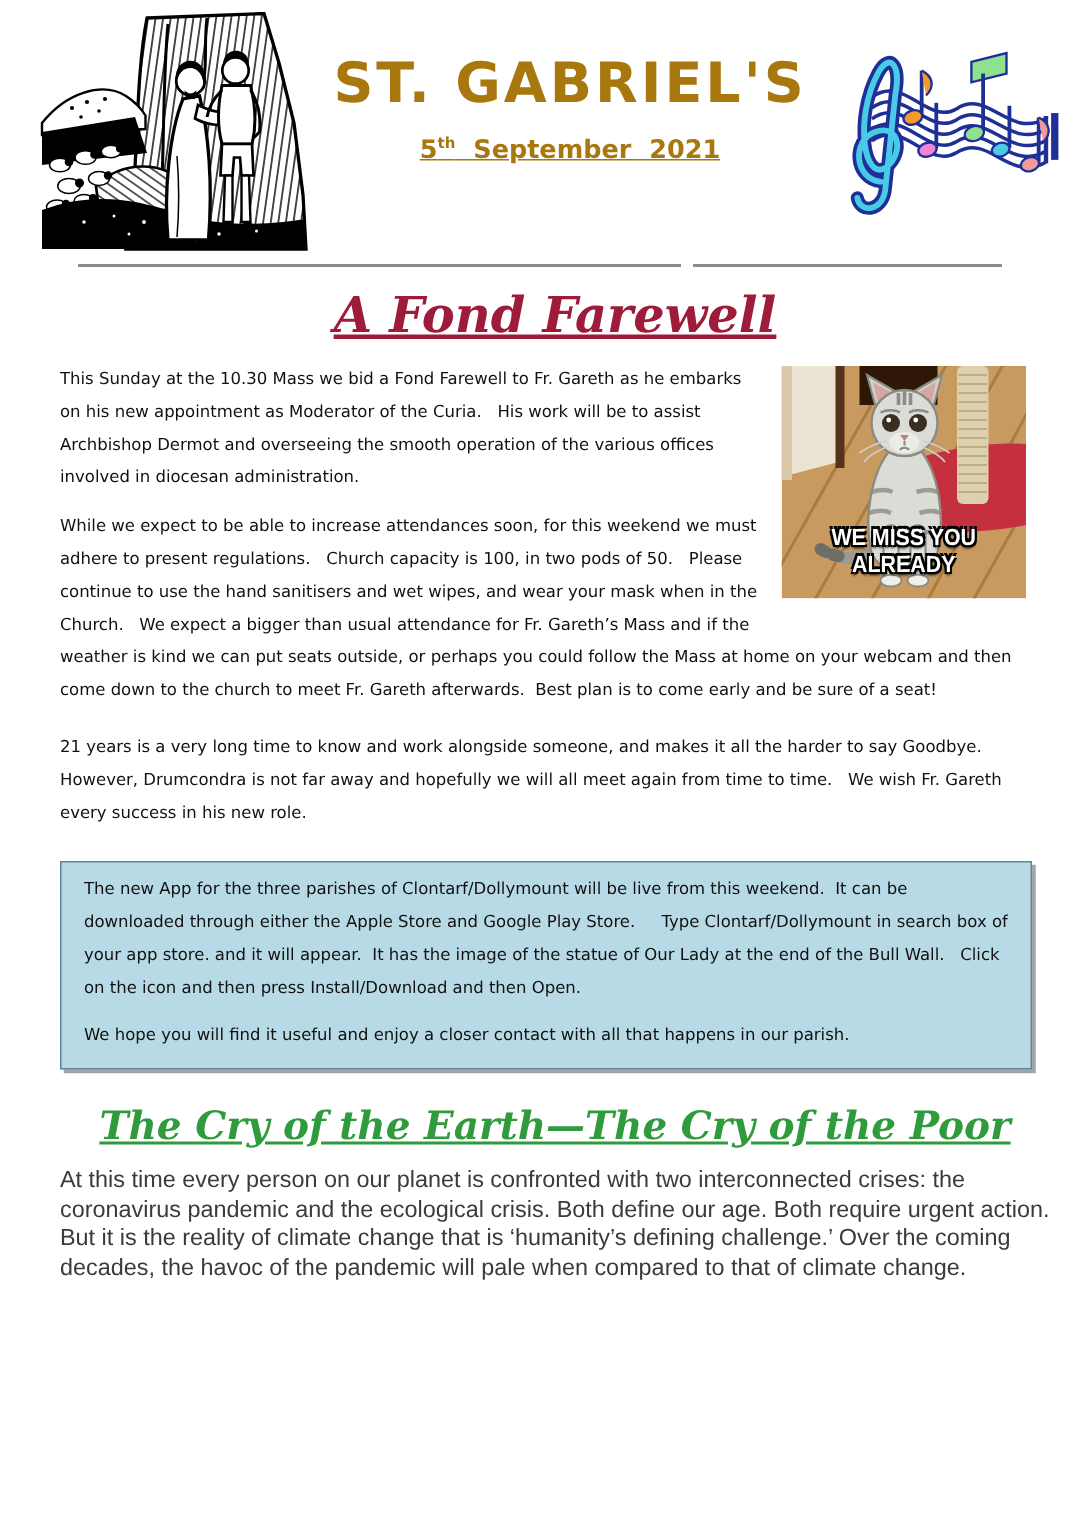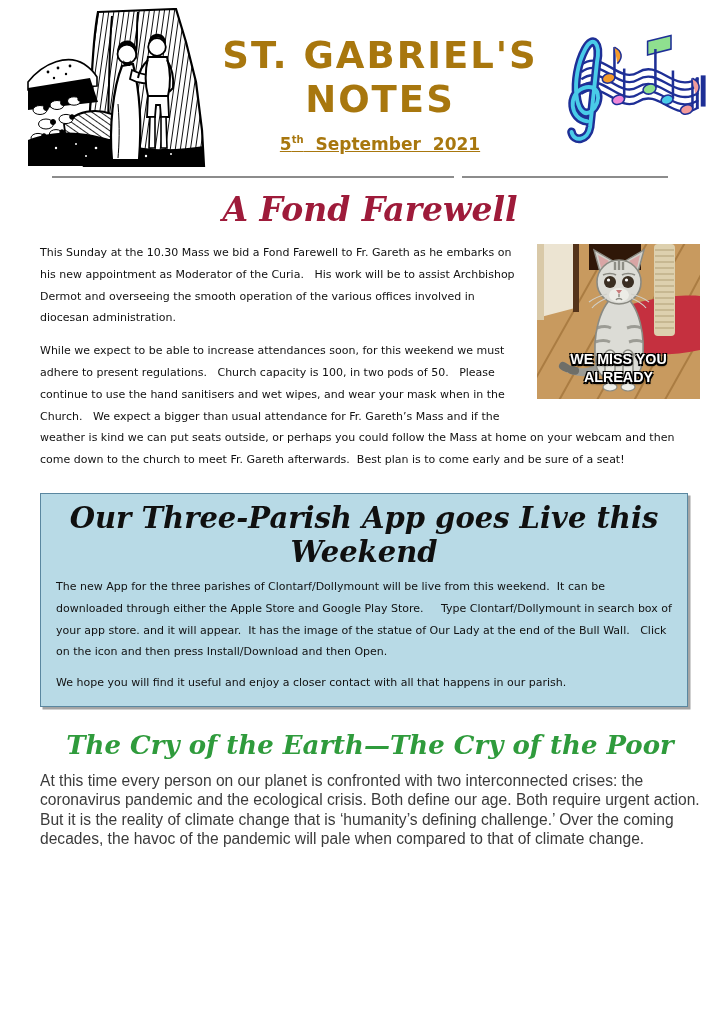--- a/index.html
+++ b/index.html
@@ -26,31 +26,32 @@
   .music-art { width:156px; height:128px; flex:0 0 auto; margin-top:18px; }
   
   .rule { margin:8px 0 0 52px; width:616px; display:flex; }
   .rule .seg1 { height:2px; background:#8c8c8c; width:402px; }
   .rule .seg2 { height:2px; background:#8c8c8c; width:206px; margin-left:8px; }
   
   .content { padding:0 24px 0 40px; }
   .script-heading {
     font-family:"DejaVu Serif", serif; font-style:italic; font-weight:bold;
     text-align:center;
+    text-decoration:underline;
   }
   .farewell-heading { font-size:33px; color:#9e1b3a; margin-top:12px; }
   .farewell-body { margin-top:13px; }
   .body-par {
     font-size:11px; line-height:21.8px; color:#111;
     margin-bottom:11px; white-space:pre-wrap;
   }
   .par3 { margin-top:16px; }
   
   .cat-meme {
-    float:right; width:163px; height:155px; margin:2px 0 8px 14px;
+    float:right; width:163px; height:155px; margin:2px 16px 8px 14px;
     position:relative; overflow:hidden;
   }
   .meme-caption {
     position:absolute; left:0; right:0; bottom:13px; text-align:center;
     font-family:"Liberation Sans", sans-serif; font-weight:bold;
     font-size:15.5px; letter-spacing:0px; color:#ffffff;
     transform:scaleX(0.92); transform-origin:center;
     text-shadow:-1.5px -1.5px 0 #000, 1.5px -1.5px 0 #000,
                 -1.5px 1.5px 0 #000, 1.5px 1.5px 0 #000, 0 2px 2px #000;
   }
@@ -155,21 +156,20 @@
           <ellipse cx="125" cy="143" rx="5" ry="2.6" fill="#000"></ellipse>
           <ellipse cx="139" cy="143" rx="5" ry="2.6" fill="#000"></ellipse>
         </g>
 
         <path d="M24,146 C30,143 36,147 42,144 C46,142 50,145 54,143" fill="none" stroke="#000" stroke-width="1.2"></path>
       </svg>
     </div>
 
     <div class="title-block">
       <div class="title-line">ST. GABRIEL'S</div>
-      <div class="title-line">NOTES</div>
       <div class="date-line"><span>5</span><sup>th</sup><span> September  2021</span></div>
     </div>
 
     <div class="music-art">
       <svg viewBox="0 0 160 128" width="156" height="128">
 
         <g fill="none" stroke="#1e2f96" stroke-width="2.4">
           <path d="M28,38 C50,22 66,58 86,46 C108,32 122,68 148,52"></path>
           <path d="M28,45.5 C50,29.5 66,65.5 86,53.5 C108,39.5 122,75.5 148,59.5"></path>
           <path d="M28,53 C50,37 66,73 86,61 C108,47 122,83 148,67"></path>
@@ -309,24 +309,24 @@
               <path d="M94,50 C102,52 108,55 112,58"></path>
               <path d="M94,54 C101,57 106,60 109,64"></path>
             </g>
           </g>
         </svg>
         <figcaption class="meme-caption">WE MISS YOU ALREADY</figcaption>
       </figure>
 
       <p class="body-par">This Sunday at the 10.30 Mass we bid a Fond Farewell to Fr. Gareth as he embarks on his new appointment as Moderator of the Curia.   His work will be to assist Archbishop Dermot and overseeing the smooth operation of the various offices involved in diocesan administration.</p>
       <p class="body-par">While we expect to be able to increase attendances soon, for this weekend we must adhere to present regulations.   Church capacity is 100, in two pods of 50.   Please continue to use the hand sanitisers and wet wipes, and wear your mask when in the Church.   We expect a bigger than usual attendance for Fr. Gareth’s Mass and if the weather is kind we can put seats outside, or perhaps you could follow the Mass at home on your webcam and then come down to the church to meet Fr. Gareth afterwards.  Best plan is to come early and be sure of a seat!</p>
+      <p class="body-par par3">21 years is a very long time to know and work alongside someone, and makes it all the harder to say Goodbye.   However, Drumcondra is not far away and hopefully we will all meet again from time to time.   We wish Fr. Gareth every success in his new role.</p>
     </div>
 
     <section class="app-box">
-      <h2 class="script-heading app-box-heading">Our Three-Parish App goes Live this Weekend</h2>
       <p class="body-par">The new App for the three parishes of Clontarf/Dollymount will be live from this weekend.  It can be downloaded through either the Apple Store and Google Play Store.     Type Clontarf/Dollymount in search box of your app store. and it will appear.  It has the image of the statue of Our Lady at the end of the Bull Wall.   Click on the icon and then press Install/Download and then Open.</p>
       <p class="body-par">We hope you will find it useful and enjoy a closer contact with all that happens in our parish.</p>
     </section>
 
     <h2 class="script-heading creation-heading">The Cry of the Earth—The Cry of the Poor</h2>
     <p class="calibri-par">At this time every person on our planet is confronted with two interconnected crises: the coronavirus pandemic and the ecological crisis. Both define our age. Both require urgent action. But it is the reality of climate change that is ‘humanity’s defining challenge.’ Over the coming decades, the havoc of the pandemic will pale when compared to that of climate change.</p>
 
   </div>
 </div>
 

